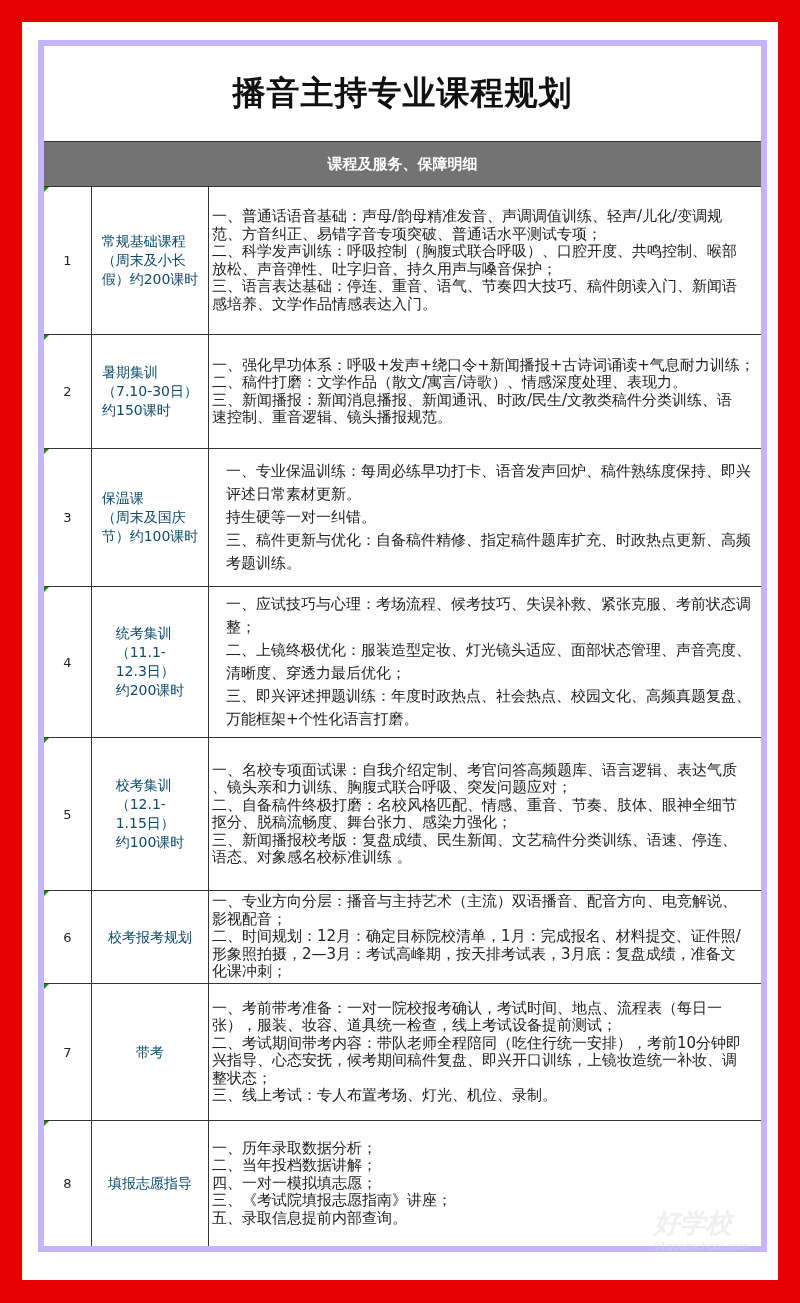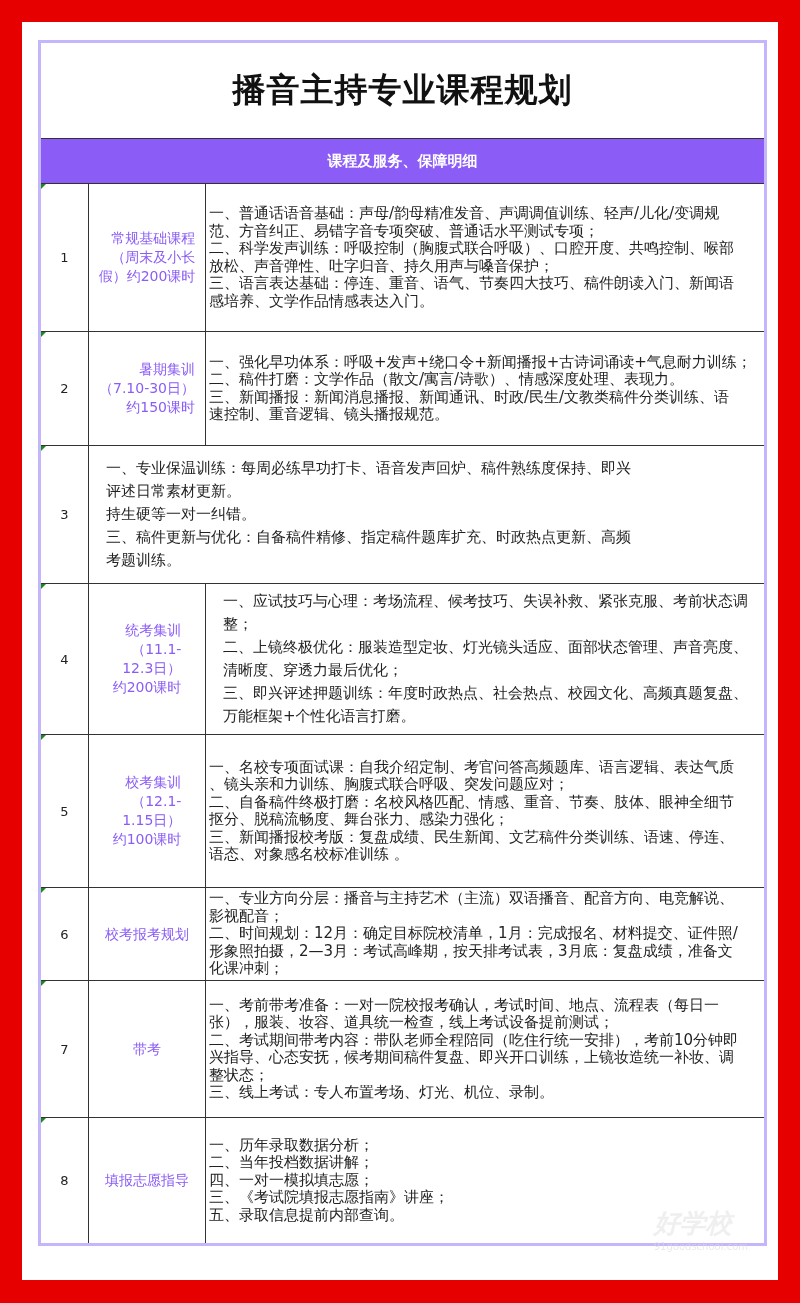--- a/index.html
+++ b/index.html
@@ -1,26 +1,26 @@
 <!DOCTYPE html>
 <html><head>
 <meta charset="utf-8">
 <style>
   html, body { margin:0; padding:0; }
   body { width:800px; height:1303px; background:#e60000; position:relative; overflow:hidden; font-family:"DejaVu Sans","Liberation Sans",sans-serif; }
   .sheet { position:absolute; left:22px; top:22px; width:756px; height:1258px; background:#ffffff; }
-  .tbl { position:absolute; left:16px; top:18px; width:729px; border:3px solid #c4b5fd; box-sizing:border-box; }
+  .tbl { position:absolute; left:16px; top:18px; width:729px; border:6px solid #c4b5fd; box-sizing:border-box; }
   .title-row { height:95px; display:flex; align-items:center; justify-content:center; border-bottom:1px solid #333; }
   .title { font-size:33px; font-weight:bold; color:#111; letter-spacing:1px; }
-  .header-row { height:44px; background:#8b5cf6; display:flex; align-items:center; justify-content:center; border-bottom:1px solid #333; }
+  .header-row { height:44px; background:#737373; display:flex; align-items:center; justify-content:center; border-bottom:1px solid #333; }
   .header { color:#fff; font-size:15px; font-weight:bold; }
   .row { display:flex; border-bottom:1px solid #333; position:relative; }
   .row:last-child { border-bottom:none; }
   .c-num { width:48px; border-right:1px solid #333; display:flex; align-items:center; justify-content:center; font-size:13px; color:#222; box-sizing:border-box; }
-  .c-name { width:117px; border-right:1px solid #333; display:flex; align-items:center; justify-content:center; text-align:right; font-size:14px; color:#8b5cf6; line-height:19px; padding:0 4px; box-sizing:border-box; white-space:pre-line; }
+  .c-name { width:117px; border-right:1px solid #333; display:flex; align-items:center; justify-content:center; text-align:left; font-size:14px; color:#0c4a6e; line-height:19px; padding:0 4px; box-sizing:border-box; white-space:pre-line; }
   .c-desc { flex:1; display:flex; flex-direction:column; justify-content:center; padding:0 6px 0 3px; font-size:15px; line-height:17.5px; color:#222; }
   .c-desc.loose { line-height:23px;margin-left:14px; }
   .line { display:block; }
   .tri { position:absolute; left:0; top:0; width:0; height:0; border-top:5px solid #1a8a1a; border-right:5px solid transparent; }
   .watermark { position:absolute; right:30px; bottom:28px; color:rgba(220,220,220,0.6); font-size:10px; text-align:left; }
   .wm-logo { font-size:26px; font-weight:bold; font-style:italic; color:rgba(225,225,225,0.55); }
 </style>
 </head>
 <body>
 
@@ -57,20 +57,23 @@
           <div class="c-desc">
             <span class="line">一、强化早功体系：呼吸+发声+绕口令+新闻播报+古诗词诵读+气息耐力训练；</span>
             <span class="line">二、稿件打磨：文学作品（散文/寓言/诗歌）、情感深度处理、表现力。</span>
             <span class="line">三、新闻播报：新闻消息播报、新闻通讯、时政/民生/文教类稿件分类训练、语</span>
             <span class="line">速控制、重音逻辑、镜头播报规范。</span>
           </div>
         </div>
         <div class="row" style="height: 137px;">
           <span class="tri"></span>
           <div class="c-num">3</div>
+          <div class="c-name">保温课
+（周末及国庆
+节）约100课时</div>
           <div class="c-desc loose">
             <span class="line">一、专业保温训练：每周必练早功打卡、语音发声回炉、稿件熟练度保持、即兴</span>
             <span class="line">评述日常素材更新。</span>
             <span class="line">持生硬等一对一纠错。</span>
             <span class="line">三、稿件更新与优化：自备稿件精修、指定稿件题库扩充、时政热点更新、高频</span>
             <span class="line">考题训练。</span>
           </div>
         </div>
         <div class="row" style="height: 150px;">
           <span class="tri"></span>

